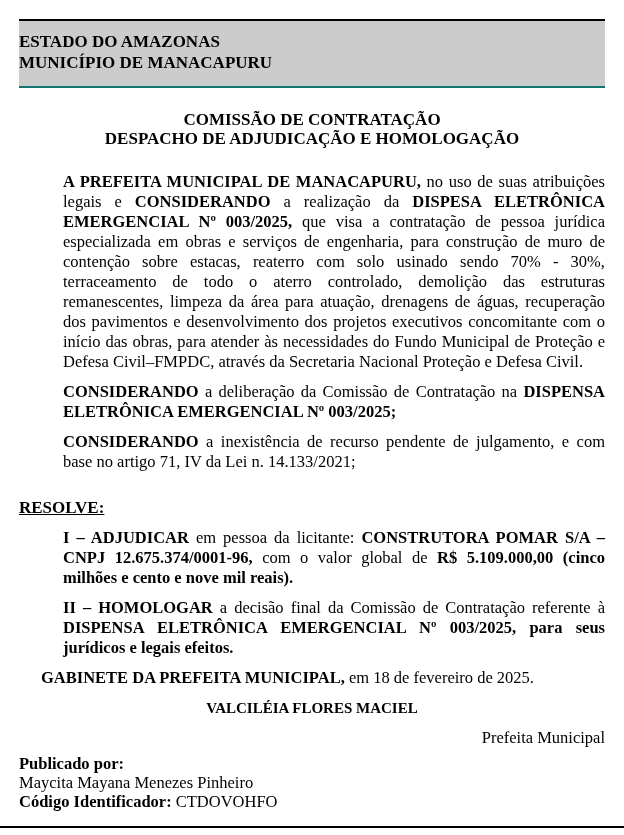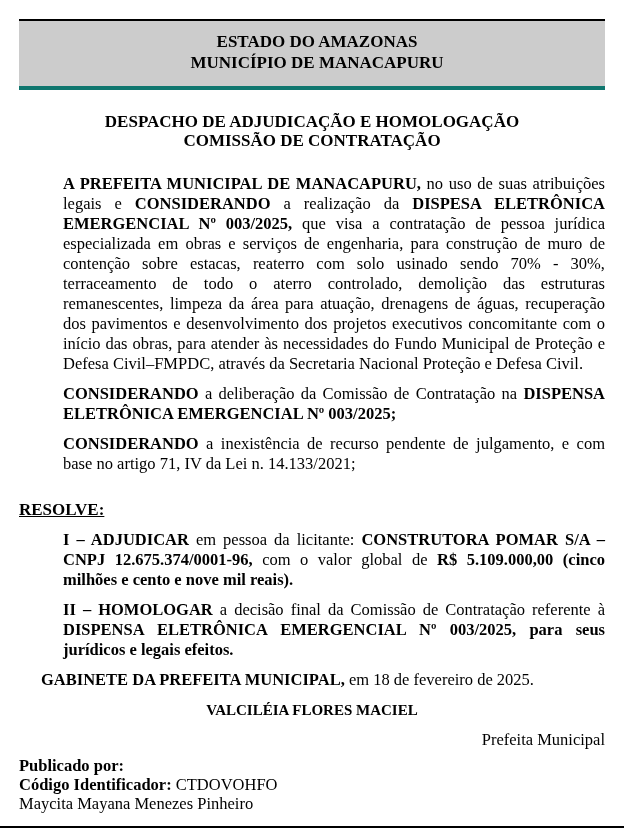--- a/index.html
+++ b/index.html
@@ -12,26 +12,26 @@
     position: relative;
     overflow: hidden;
   }
   .page {
     padding: 19px 19px 0 19px;
     box-sizing: border-box;
   }
   .header-box {
     background: #cccccc;
     border-top: 2px solid #000000;
-    border-bottom: 4px solid #0f766e;
-    text-align: center;
+    border-bottom: 2px solid #0f766e;
+    text-align: left;
     font-weight: bold;
     font-size: 17px;
     line-height: 21px;
-    padding: 10px 0 13px 10px;
+    padding: 10px 0 13px 0;
   }
   .doc-title {
     text-align: center;
     font-weight: bold;
     font-size: 17px;
     line-height: 19px;
     margin-top: 22px;
   }
   .para {
     font-size: 16.5px;
@@ -87,22 +87,22 @@
 <body>
 
 <div class="page">
 
   <div class="header-box">
     <div>ESTADO DO AMAZONAS</div>
     <div>MUNICÍPIO DE MANACAPURU</div>
   </div>
 
   <div class="doc-title">
+    <div>COMISSÃO DE CONTRATAÇÃO</div>
     <div>DESPACHO DE ADJUDICAÇÃO E HOMOLOGAÇÃO</div>
-    <div>COMISSÃO DE CONTRATAÇÃO</div>
   </div>
 
   <div class="para first"><b>A PREFEITA MUNICIPAL DE MANACAPURU,</b><span> no uso de suas atribuições legais e </span><b>CONSIDERANDO</b><span> a realização da </span><b>DISPESA ELETRÔNICA EMERGENCIAL Nº 003/2025,</b><span> que visa a contratação de pessoa jurídica especializada em obras e serviços de engenharia, para construção de muro de contenção sobre estacas, reaterro com solo usinado sendo 70% - 30%, terraceamento de todo o aterro controlado, demolição das estruturas remanescentes, limpeza da área para atuação, drenagens de águas, recuperação dos pavimentos e desenvolvimento dos projetos executivos concomitante com o início das obras, para atender às necessidades do Fundo Municipal de Proteção e Defesa Civil–FMPDC, através da Secretaria Nacional Proteção e Defesa Civil.</span></div>
 
   <div class="para"><b>CONSIDERANDO</b><span> a deliberação da Comissão de Contratação na </span><b>DISPENSA ELETRÔNICA EMERGENCIAL Nº 003/2025;</b></div>
 
   <div class="para"><b>CONSIDERANDO</b><span> a inexistência de recurso pendente de julgamento, e com base no artigo 71, IV da Lei n. 14.133/2021;</span></div>
 
   <div class="resolve">RESOLVE:</div>
 
@@ -112,19 +112,19 @@
 
 
   <div class="gabinete"><b>GABINETE DA PREFEITA MUNICIPAL,</b><span> em 18 de fevereiro de 2025.</span></div>
 
   <div class="sig-name">VALCILÉIA FLORES MACIEL</div>
 
   <div class="sig-role">Prefeita Municipal</div>
 
   <div class="footer">
     <div class="bold">Publicado por:</div>
+    <div>Maycita Mayana Menezes Pinheiro</div>
     <div><b>Código Identificador:</b><span> CTDOVOHFO</span></div>
-    <div>Maycita Mayana Menezes Pinheiro</div>
   </div>
 
 </div>
 
 <div class="bottom-rule"></div>
 
 </body></html>

